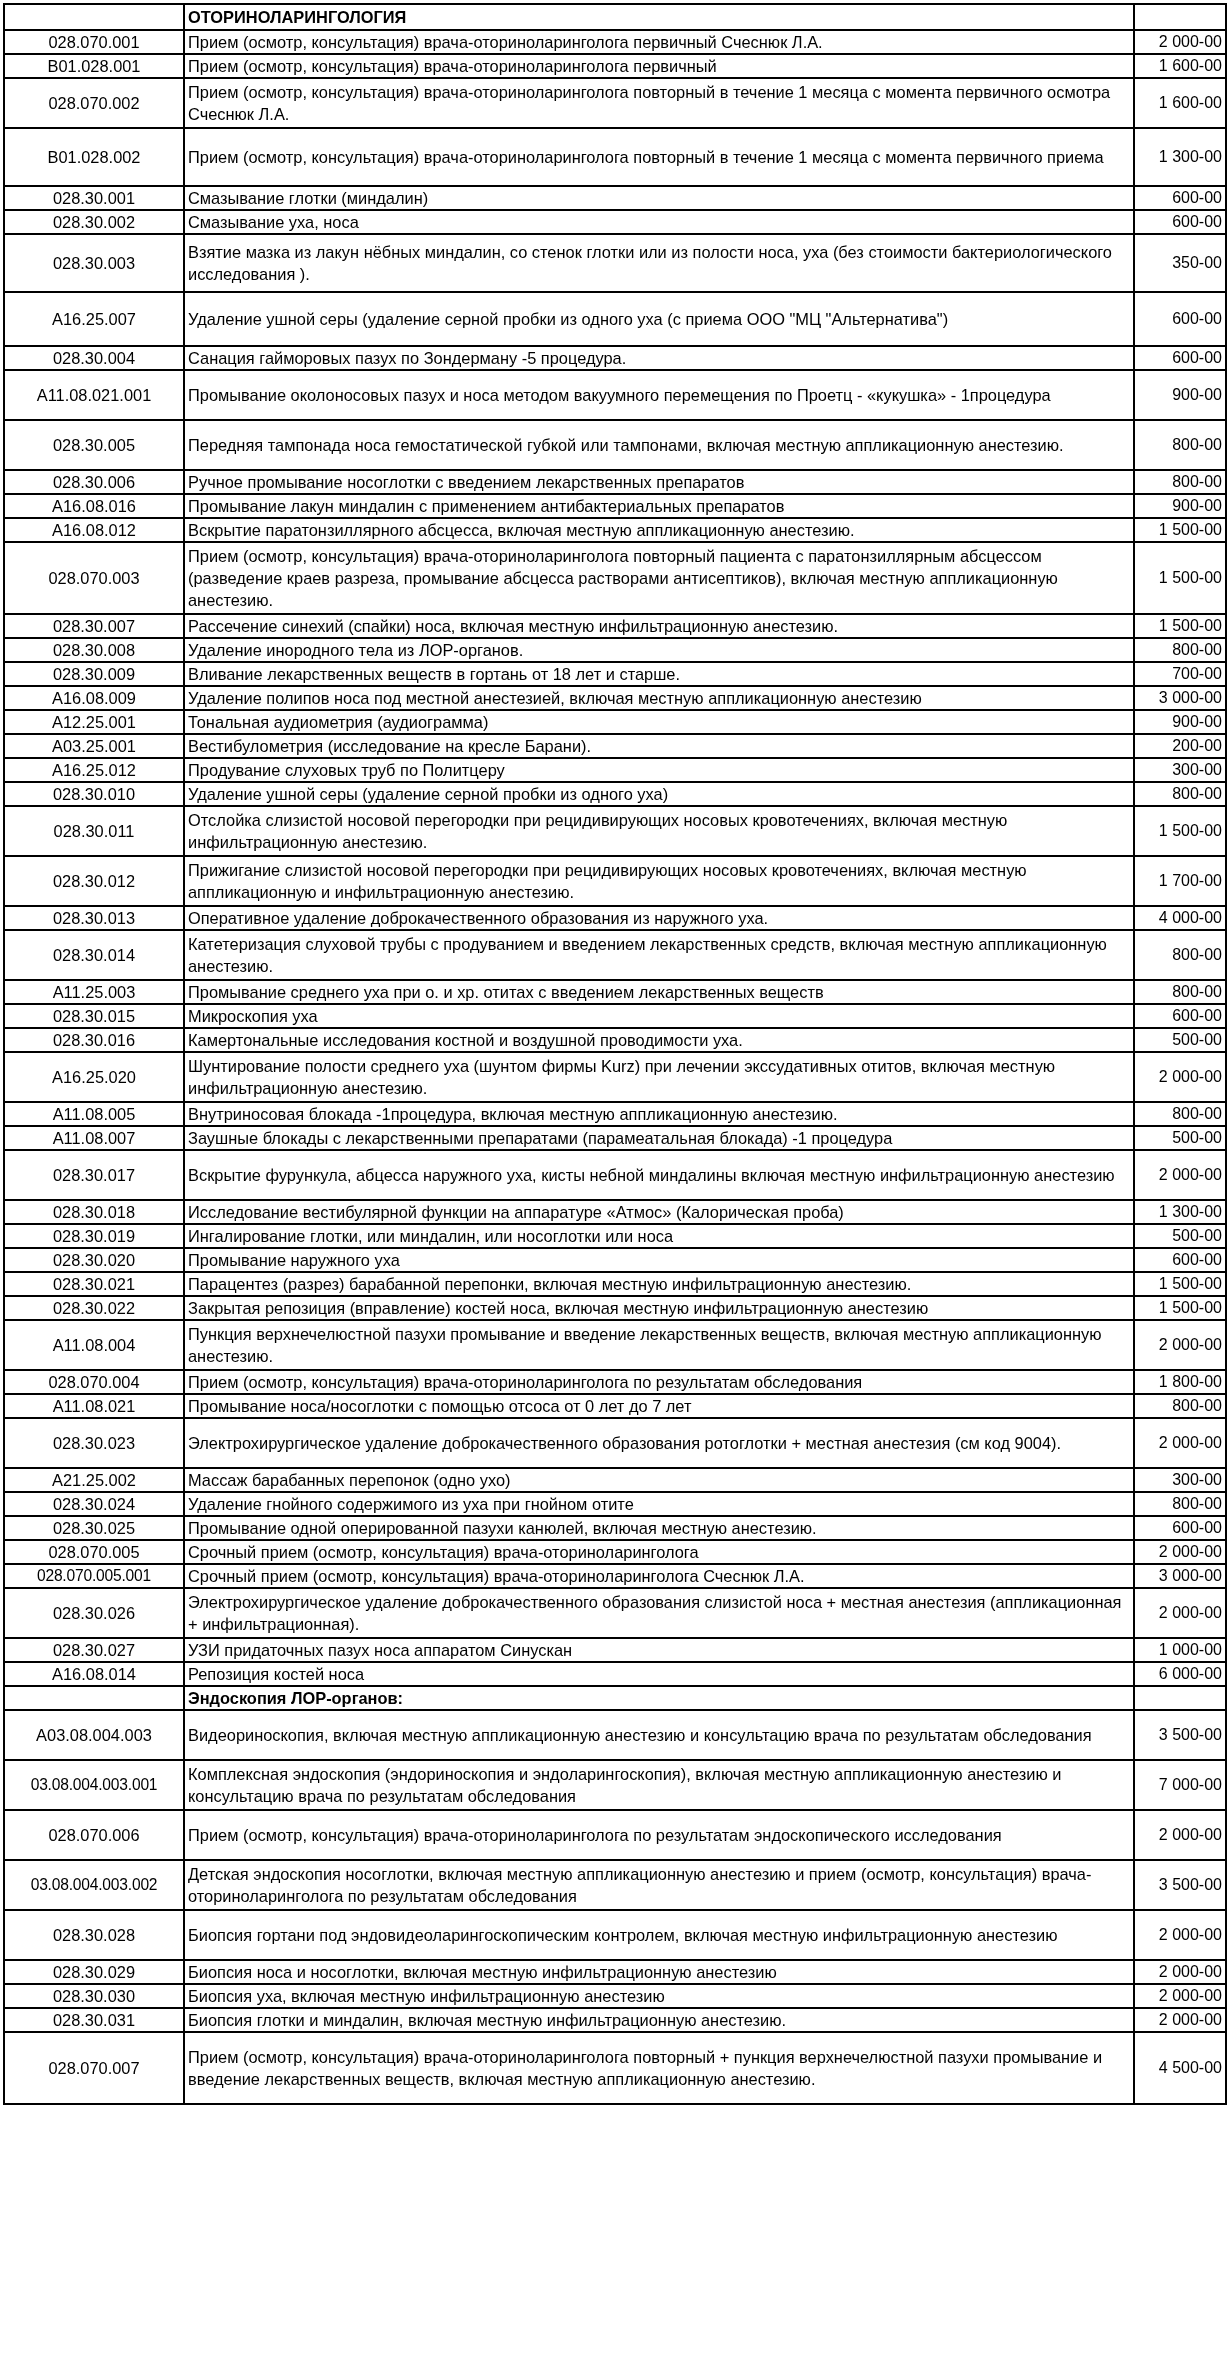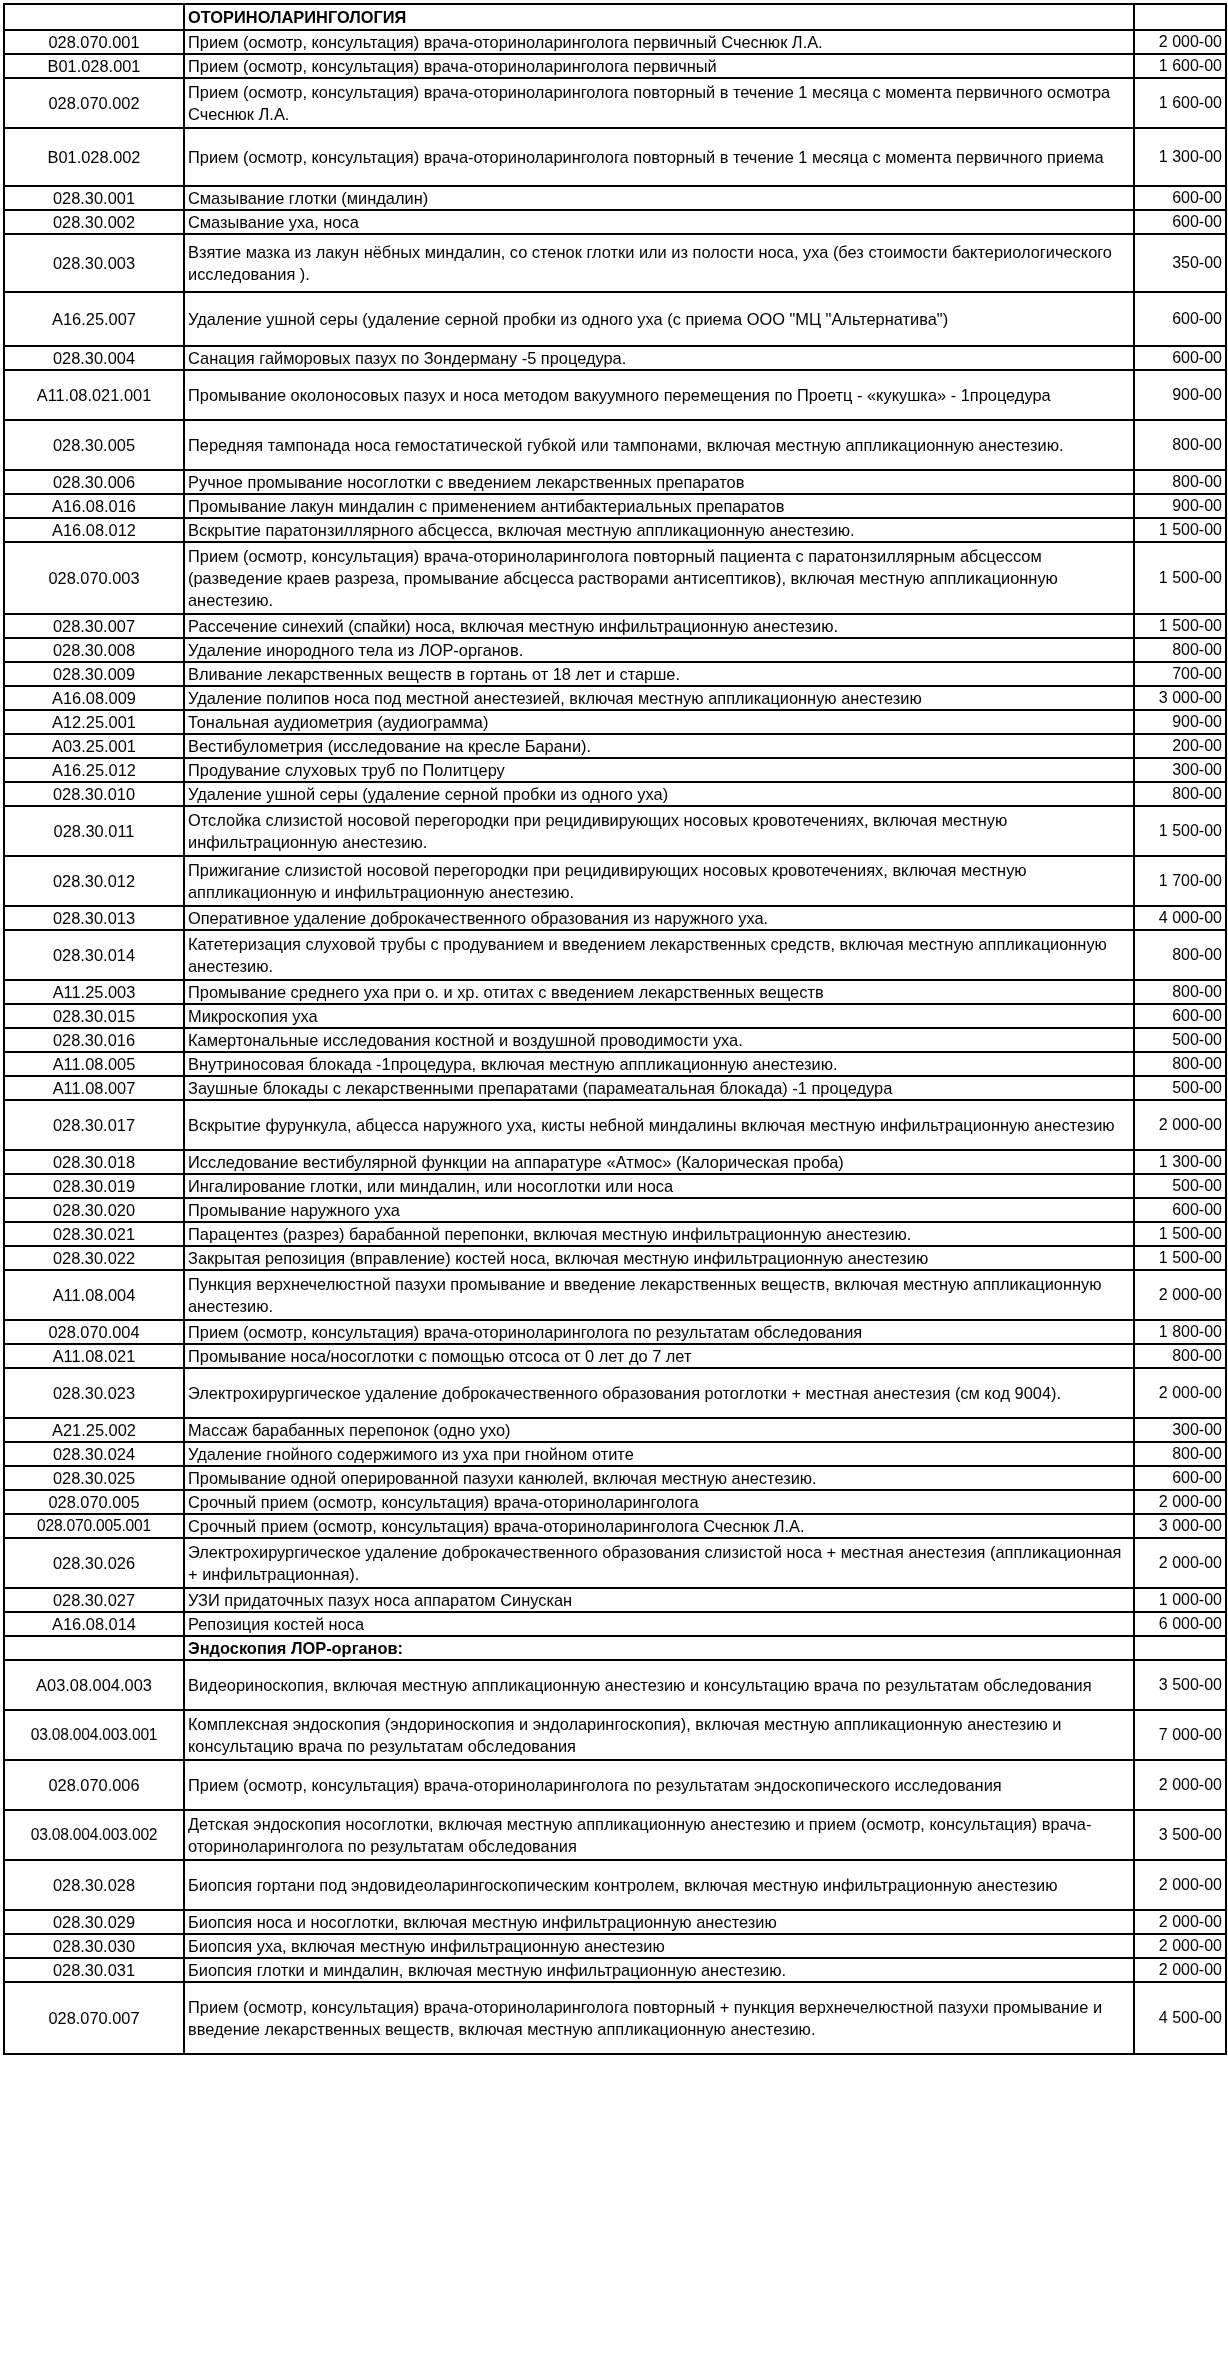--- a/index.html
+++ b/index.html
@@ -194,20 +194,25 @@
         <tr class="h1">
           <td class="code">028.30.015</td>
           <td class="name">Микроскопия уха</td>
           <td class="price">600-00</td>
         </tr>
         <tr class="h1">
           <td class="code">028.30.016</td>
           <td class="name">Камертональные исследования  костной и воздушной проводимости уха.</td>
           <td class="price">500-00</td>
         </tr>
+        <tr class="h2">
+          <td class="code">A16.25.020</td>
+          <td class="name">Шунтирование полости среднего уха (шунтом фирмы Kurz) при лечении экссудативных отитов, включая местную инфильтрационную анестезию.</td>
+          <td class="price">2 000-00</td>
+        </tr>
         <tr class="h1">
           <td class="code">A11.08.005</td>
           <td class="name">Внутриносовая блокада -1процедура, включая местную аппликационную анестезию.</td>
           <td class="price">800-00</td>
         </tr>
         <tr class="h1">
           <td class="code">A11.08.007</td>
           <td class="name">Заушные блокады с лекарственными препаратами (парамеатальная блокада) -1 процедура</td>
           <td class="price">500-00</td>
         </tr>

